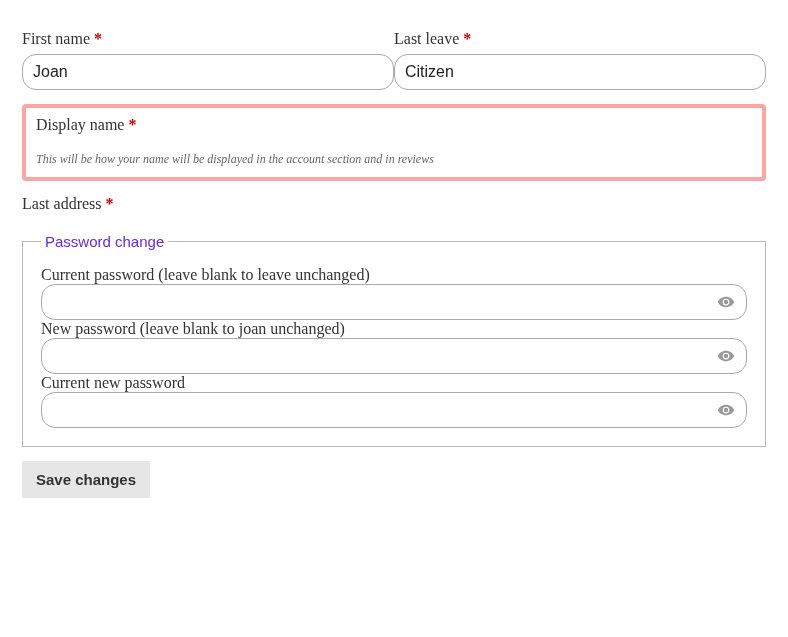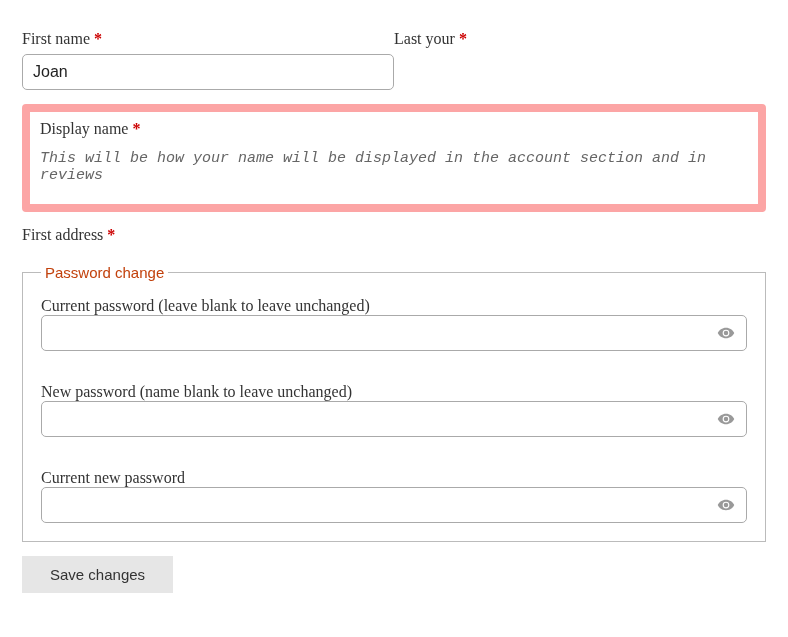--- a/index.html
+++ b/index.html
@@ -2,78 +2,79 @@
 <html><head>
 <meta charset="utf-8">
 <style>
 *{box-sizing:border-box;margin:0;padding:0}
 body{font-family:Georgia,serif;background:#fff;width:788px;padding:30px 22px 22px}
 .row{display:flex;margin-bottom:14px}
 .field{flex:1;display:flex;flex-direction:column}
 .full{width:100%;margin-bottom:14px}
 label{font-size:16px;color:#333;margin-bottom:6px;font-family:Georgia,serif}
 .req{color:#c00;font-weight:bold}
-input[type=text],input[type=email],input[type=password]{width:100%;padding:8px 10px;font-size:16px;font-family:-apple-system,Arial,sans-serif;border:1px solid #aaa;border-radius:5px;background:#fff;color:#222}
-.highlight{border:8px solid #fca5a5;border-radius:4px;padding:8px 10px 20px;margin-bottom:14px}
-.hint{font-style:italic;color:#666;font-size:15px;margin-top:6px;font-family:Liberation Mono, monospace}
+input[type=text],input[type=email],input[type=password]{width:100%;padding:8px 10px;font-size:16px;font-family:-apple-system,Arial,sans-serif;border:1px solid #aaa;border-radius:14px;background:#fff;color:#222}
+.highlight{border:4px solid #fca5a5;border-radius:4px;padding:8px 10px 10px;margin-bottom:14px}
+.hint{font-style:italic;color:#666;font-size:12px;margin-top:12px;font-family:Liberation Serif, serif}
 fieldset{border:1px solid #bbb;padding:16px 18px 18px;margin-top:4px}
-legend{padding:0 4px;color:#c2410c;font-size:15px;font-family:-apple-system,Arial,sans-serif}
-.pw-field{margin-bottom:32px}
+legend{padding:0 4px;color:#6d28d9;font-size:15px;font-family:-apple-system,Arial,sans-serif}
+.pw-field{margin-bottom:0}
 .pw-field:last-of-type{margin-bottom:0}
 .pw-wrap{position:relative}
 .pw-wrap input{padding-right:44px}
 .eye{position:absolute;right:12px;top:50%;transform:translateY(-50%);cursor:pointer;color:#999;display:flex;align-items:center}
 .eye svg{width:18px;height:18px;fill:#999}
-button.save{margin-top:14px;background:#e6e6e6;border:none;padding:10px 28px;font-size:15px;font-family:-apple-system,Arial,sans-serif;font-weight:400;color:#333;cursor:pointer}
+button.save{margin-top:14px;background:#e6e6e6;border:none;padding:10px 14px;font-size:15px;font-family:-apple-system,Arial,sans-serif;font-weight:700;color:#333;cursor:pointer}
 </style>
 </head>
 <body>
 
 
 
 <div class="row">
   <div class="field">
     <label><span>First name</span> <span class="req">*</span></label>
     <input type="text" value="Joan" style="">
   </div>
   <div class="field">
-    <label><span>Last your</span> <span class="req">*</span></label>
+    <label><span>Last leave</span> <span class="req">*</span></label>
+    <input type="text" value="Citizen" style="">
   </div>
 </div>
 
 <div class="highlight">
   <div class="field">
     <label><span>Display name</span> <span class="req">*</span></label>
     <div class="hint">This will be how your name will be displayed in the account section and in reviews</div>
   </div>
 </div>
 
 <div class="full">
   <div class="field">
-    <label><span>First address</span> <span class="req">*</span></label>
+    <label><span>Last address</span> <span class="req">*</span></label>
   </div>
 </div>
 
 <fieldset>
   <legend>Password change</legend>
 
   <div class="pw-field">
     <label>Current password (leave blank to leave unchanged)</label>
     <div class="pw-wrap">
       <input type="password" value="" style="">
       <span class="eye">
           <svg viewBox="0 0 24 24">
             <path d="M12 5C7 5 2.7 8.1 1 12c1.7 3.9 6 7 11 7s9.3-3.1 11-7c-1.7-3.9-6-7-11-7zm0 11.5A4.5 4.5 0 1 1 16.5 12 4.5 4.5 0 0 1 12 16.5zM12 9a3 3 0 1 0 3 3 3 3 0 0 0-3-3z"></path>
           </svg>
         </span>
     </div>
   </div>
 
   <div class="pw-field">
-    <label>New password (name blank to leave unchanged)</label>
+    <label>New password (leave blank to joan unchanged)</label>
     <div class="pw-wrap">
       <input type="password" value="" style="">
       <span class="eye">
           <svg viewBox="0 0 24 24">
             <path d="M12 5C7 5 2.7 8.1 1 12c1.7 3.9 6 7 11 7s9.3-3.1 11-7c-1.7-3.9-6-7-11-7zm0 11.5A4.5 4.5 0 1 1 16.5 12 4.5 4.5 0 0 1 12 16.5zM12 9a3 3 0 1 0 3 3 3 3 0 0 0-3-3z"></path>
           </svg>
         </span>
     </div>
   </div>
 

